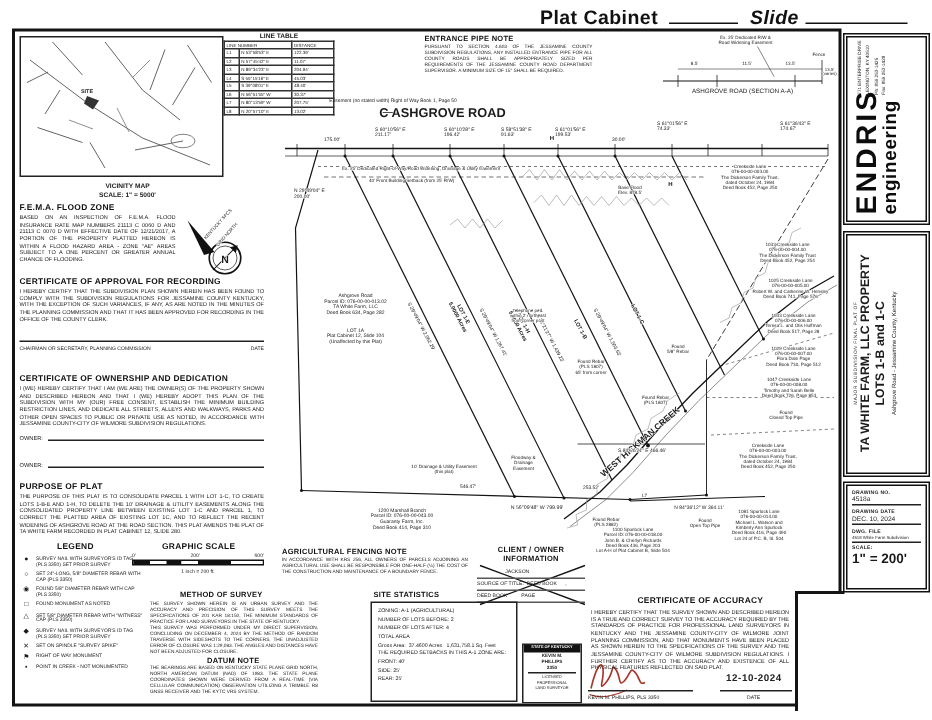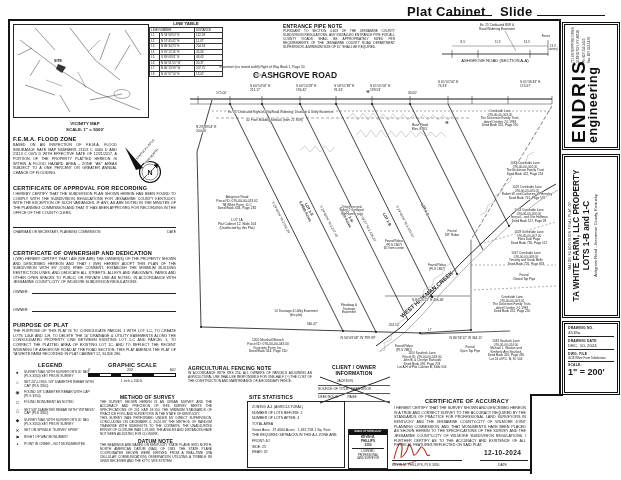--- a/index.html
+++ b/index.html
@@ -62,23 +62,23 @@
   .info-div{border-top:.7px solid #222;margin:1.4px 0;}
   .co-row{font-size:3.4px;line-height:2.1;border-bottom:.6px solid #555;white-space:pre;}
   svg text{font-family:"Liberation Sans",sans-serif;fill:#1b1b1b;
            paint-order:stroke;stroke:#fff;stroke-width:.7px;}
 </style>
 </head>
 <body>
 
 <div id="page">
 
-  <span class="abs hdr-label" style="left:360px;top:4px;margin-left:47px;">Plat Cabinet</span>
+  <span class="abs hdr-label" style="left:360px;top:4px;">Plat Cabinet</span>
   <span class="abs hdr-line" style="left:446px;top:2px;width:46px;"></span>
-  <span class="abs hdr-label" style="left:500px;top:4px;">Slide</span>
+  <span class="abs hdr-label" style="left:500px;top:4px;font-style:italic;">Slide</span>
   <span class="abs hdr-line" style="left:537px;top:2px;width:68px;"></span>
 
   <div id="main-box" class="abs"></div>
   <div id="notch" class="abs"></div>
 
   <svg class="abs" style="left:0;top:0;" width="621" height="480" viewBox="0 0 621 480">
 
     <g stroke="#444" stroke-width=".55" fill="none">
       <path d="M20,40 L60,70 L95,92 L140,110"></path>
       <path d="M35,28 L55,50 M70,28 L95,60 L120,80 M110,33 L100,60 M130,45 L115,70"></path>

